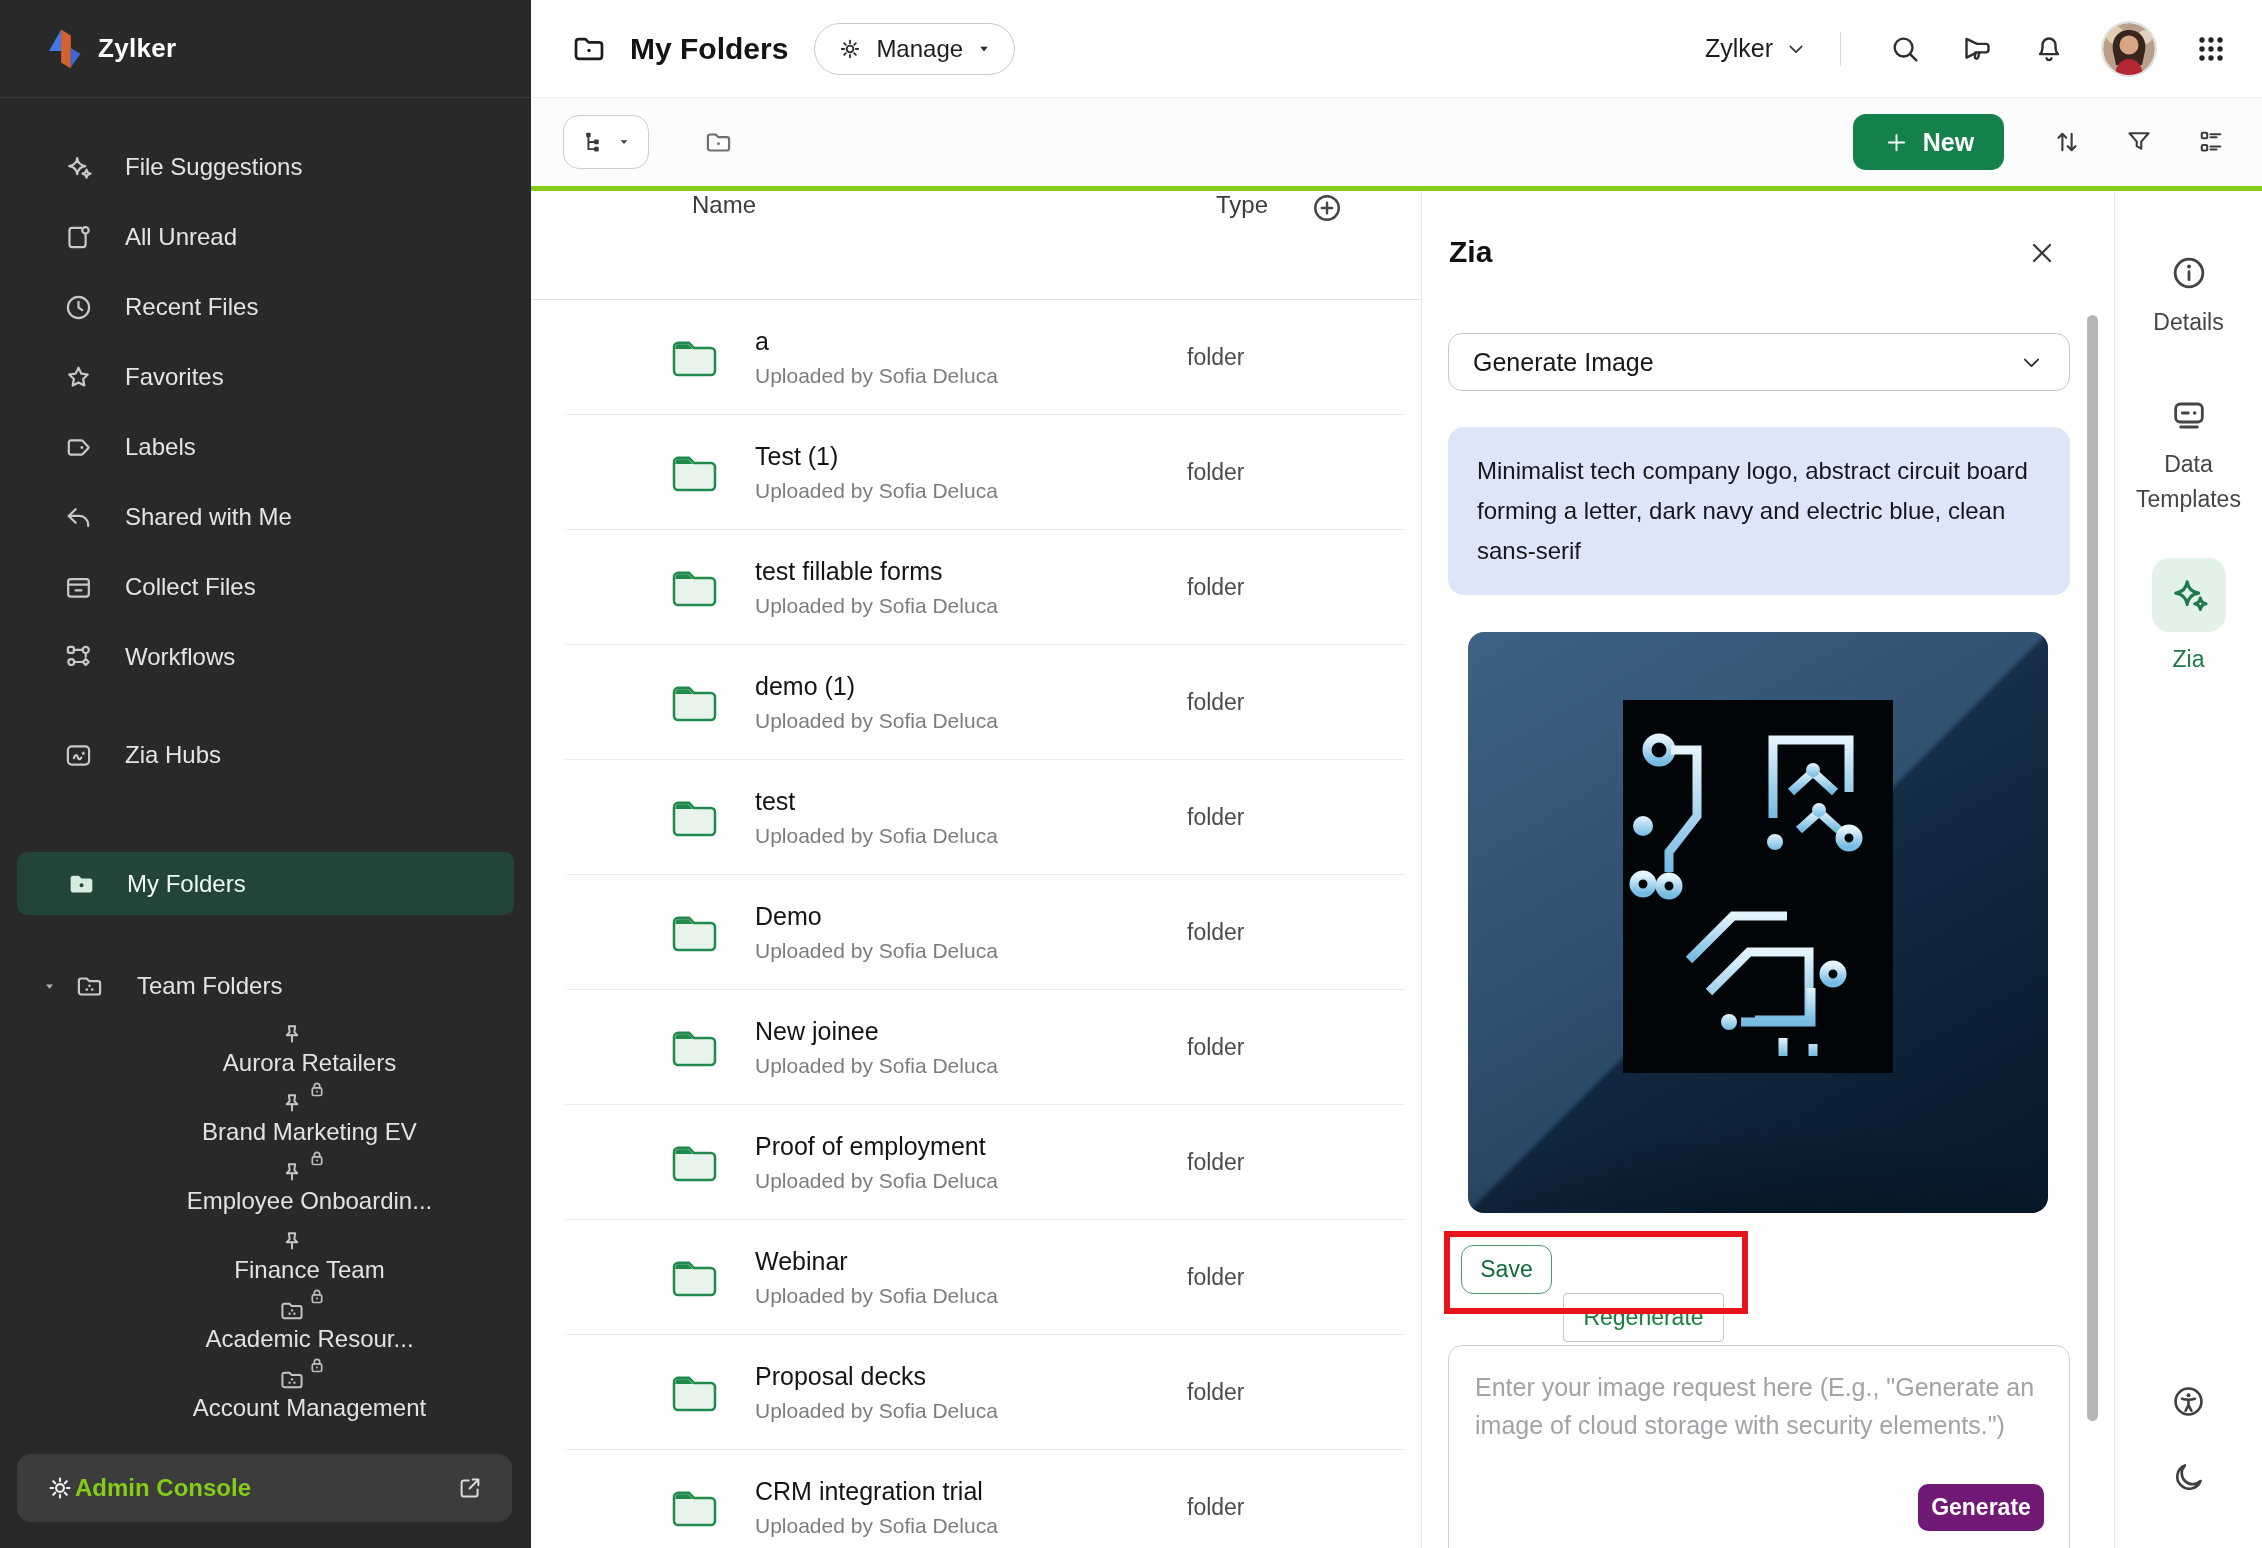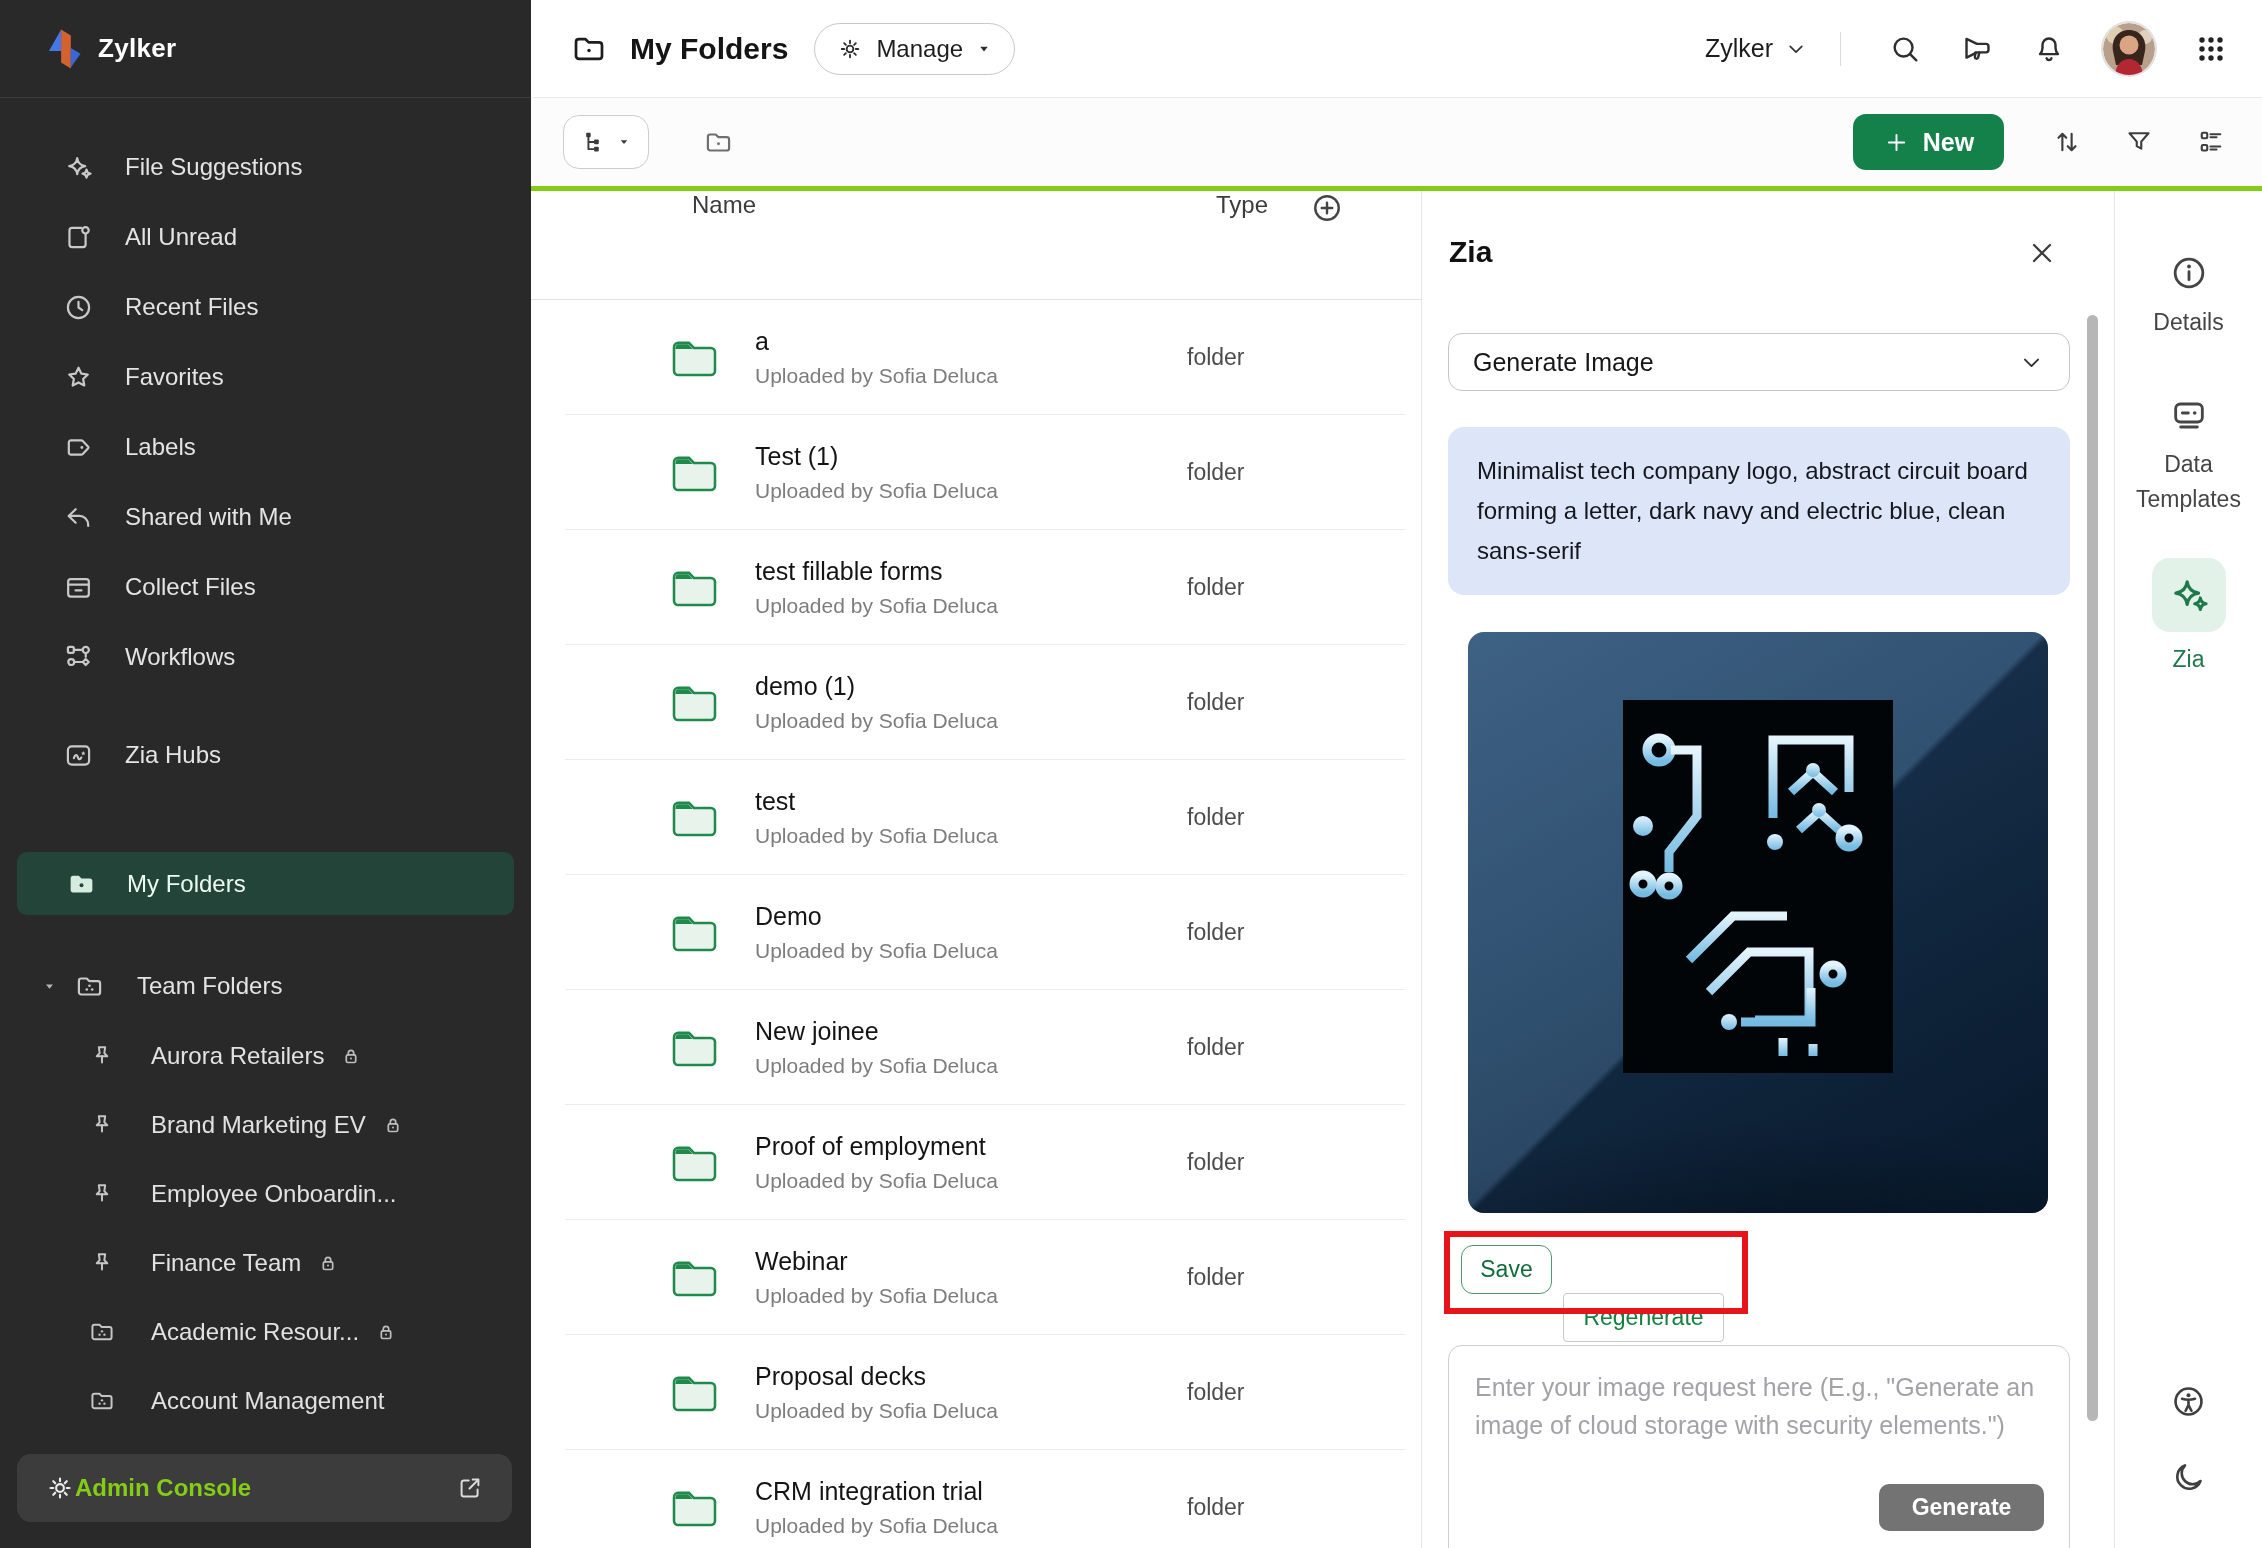--- a/index.html
+++ b/index.html
@@ -17,21 +17,21 @@
   .side-ic svg, .sub-ic svg, .lock-ic svg, [data-icon] svg { width:100%; height:100%; display:block; }
   .side-label { font-size:24px; color:#e4e4e4; white-space:nowrap; }
   .zia-hubs { margin-top:28px; }
   .my-folders { margin:62px 17px 0 17px; height:63px; border-radius:10px; background:#234539; display:flex; align-items:center; padding-left:49px; gap:30px; cursor:pointer; }
   .my-folders .side-ic { color:#d5ecdf; }
   .my-folders .side-label { color:#eefbf3; font-weight:500; }
   .team-head { margin-top:36px; height:70px; display:flex; align-items:center; padding-left:42px; cursor:pointer; }
   .team-caret { width:15px; height:15px; color:#b5b5b5; margin-right:17px; flex:none; }
   .team-head .side-ic { margin-right:0; }
   .team-head .side-label { margin-left:32px; }
-  .sub-item { height:69px; display:flex; align-items:center; padding-left:88px; cursor:pointer; }
+  .sub-item { height:69px; display:flex; align-items:center; padding-left:88px; cursor:pointer;flex-direction:column; }
   .sub-ic { width:28px; height:28px; flex:none; color:#c5c5c5; margin-right:35px; display:flex; }
   .sub-label { font-size:24px; color:#e2e2e2; white-space:nowrap; }
   .lock-ic { width:24px; height:24px; color:#bdbdbd; margin-left:15px; display:flex; }
   .admin-pill { position:absolute; left:17px; right:19px; bottom:26px; height:68px; background:#3c3c3c; border-radius:14px; display:flex; align-items:center; padding:0 28px; cursor:pointer; }
   .admin-gear { width:30px; height:30px; color:#ececec; flex:none; }
   .admin-label { font-size:24px; font-weight:700; color:#84cc16; margin-left:0; flex:1; }
   .admin-ext { width:28px; height:28px; color:#dcdcdc; flex:none; }
 
   
   .main { flex:1; min-width:0; display:flex; flex-direction:column; background:#fff; }
@@ -90,21 +90,21 @@
   .gen-card { position:absolute; left:46px; top:441px; width:580px; height:581px; border-radius:16px; background:linear-gradient(150deg,#2e5174 0%,#1d3b5a 45%,#132c46 72%,#0a1e33 100%); overflow:hidden; cursor:pointer; }
   .gen-card::before { content:""; position:absolute; inset:0; background:linear-gradient(135deg,rgba(143,186,219,.16) 0 49.6%, rgba(2,12,24,.32) 50.4% 100%); }
   .gen-card::after { content:""; position:absolute; inset:0; background:radial-gradient(120% 55% at 50% 118%, rgba(0,4,10,.55), transparent 62%); }
   .gen-chip { position:absolute; left:155px; top:68px; width:270px; height:373px; background:#020508; z-index:2; }
   .save-btn { position:absolute; left:39px; top:1054px; width:91px; height:49px; border-radius:12px; border:1.6px solid #4a9a6c; background:#fff; color:#0f6b38; font-size:23px; font-family:inherit; cursor:pointer; }
   .regen-btn { position:absolute; left:141px; top:1054px; width:161px; height:49px; border-radius:4px; border:1.6px solid #c6c6c6; background:#fff; color:#15803d; font-size:23px; font-family:inherit; cursor:pointer;margin-top:48px; }
   .red-box { position:absolute; left:22px; top:1040px; width:304px; height:83px; border:6px solid #e8141c; z-index:3; pointer-events:none; }
   .zia-input { position:absolute; left:26px; top:1154px; width:622px; height:230px; }
   .zia-input textarea { width:100%; height:100%; border:1.5px solid #cfcfcf; border-radius:14px; padding:22px 26px; font-family:inherit; font-size:25px; line-height:38px; color:#333; resize:none; outline:none; background:#fff; }
   .zia-input textarea::placeholder { color:#a2a2a8; }
-  .gen-btn { position:absolute; right:26px; top:139px; width:165px; height:47px; border:none; border-radius:10px; background:#737373; color:#fff; font-size:23px; font-weight:700; font-family:inherit; cursor:pointer; }
+  .gen-btn { position:absolute; right:26px; top:139px; width:126px; height:47px; border:none; border-radius:10px; background:#701a75; color:#fff; font-size:23px; font-weight:700; font-family:inherit; cursor:pointer; }
   .zia-scroll { position:absolute; left:665px; top:124px; width:11px; height:1106px; border-radius:6px; background:#b6b6b6; cursor:pointer; }
 
   
   .rail { flex:1; border-left:1px solid #e7e7e7; position:relative; background:#fff;margin-left:15px; }
   .rail-item { position:absolute; left:0; right:0; display:flex; flex-direction:column; align-items:center; cursor:pointer; }
   .rail-ic { width:40px; height:40px; color:#454545; }
   .rail-label { margin-top:12px; font-size:23px; color:#454545; text-align:center; line-height:35px; width:140px; }
   .rail-details { top:62px; }
   .rail-dt { top:204px; }
   .rail-zia { top:367px; }

